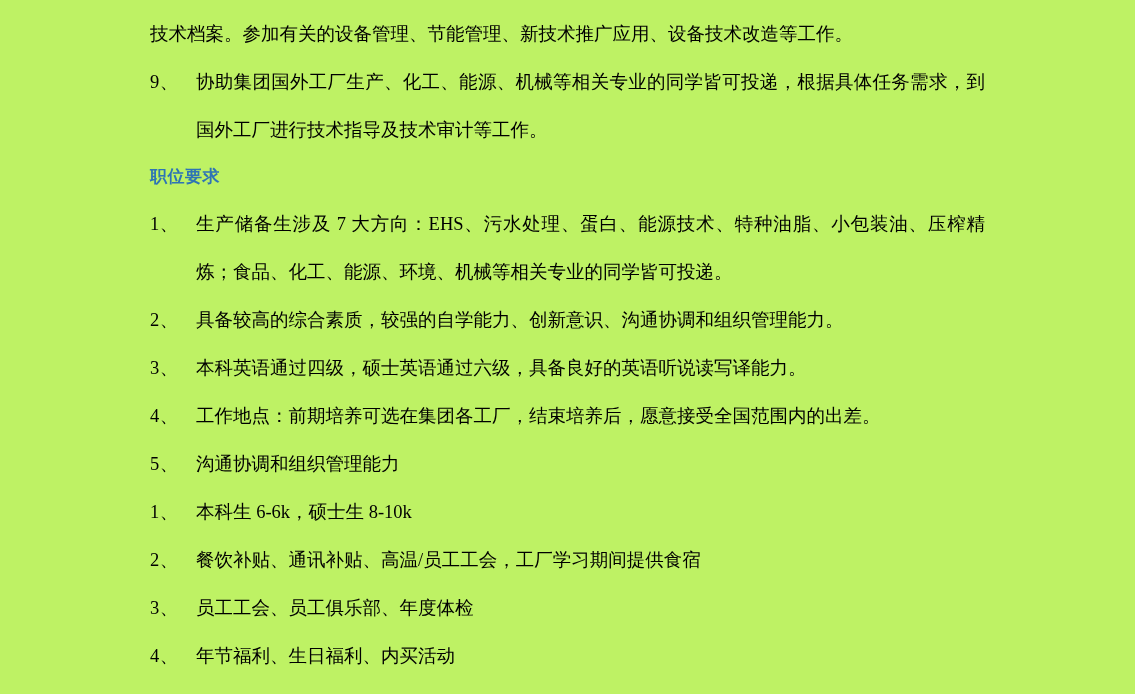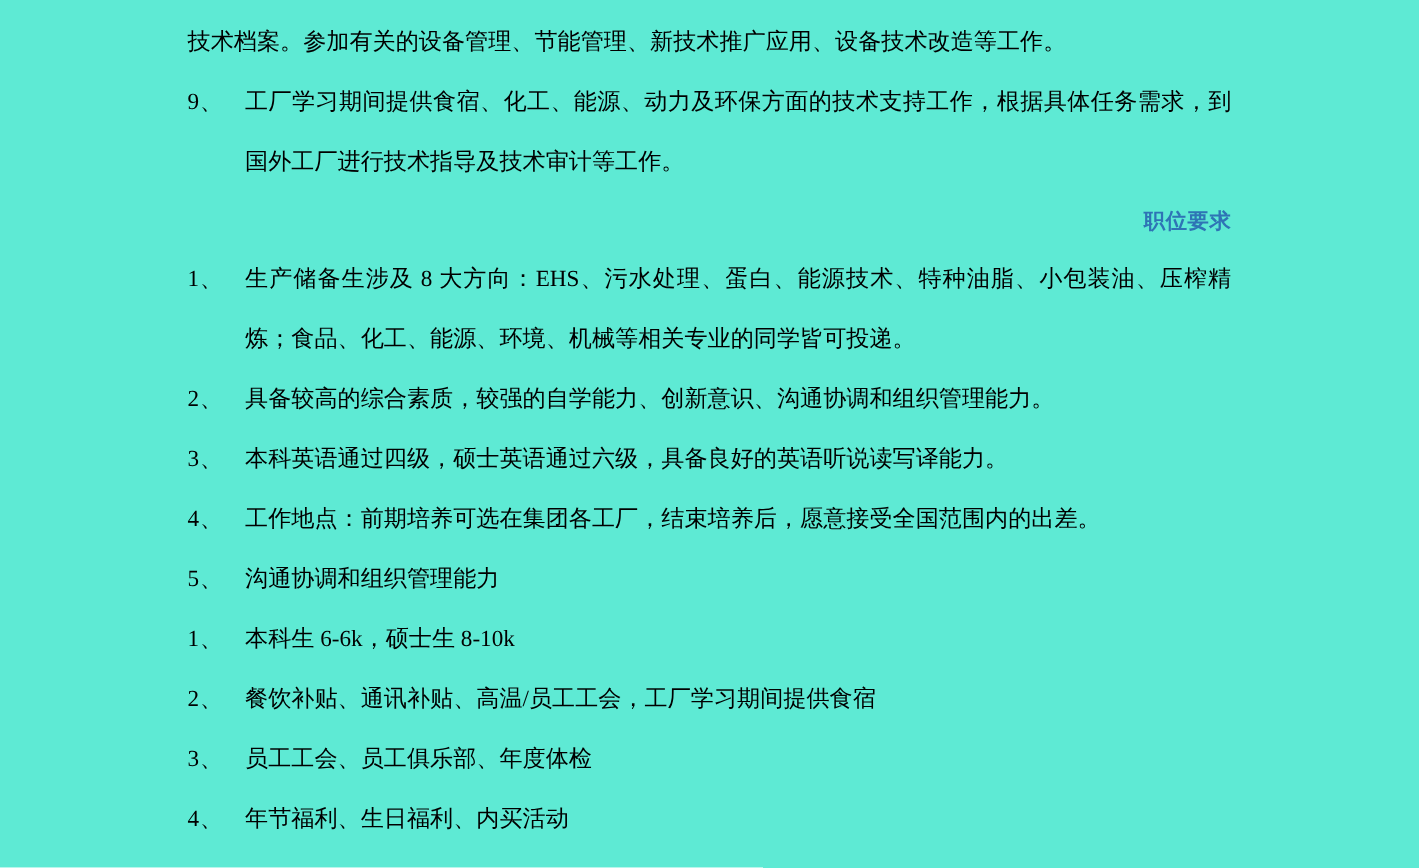--- a/index.html
+++ b/index.html
@@ -11,21 +11,21 @@
     width: 1135px;
     height: 694px;
     font-family: "Liberation Serif", "DejaVu Serif", serif;
     color: #000000;
     overflow: hidden;
   }
   .page {
     position: relative;
     width: 1135px;
     height: 694px;
-    background: #5eead4;
+    background: #bef264;
     box-sizing: border-box;
     padding: 10px 150px 0 150px;
   }
   .para {
     display: flex;
     align-items: flex-start;
     font-size: 18.5px;
     line-height: 48px;
     color: #000000;
   }
@@ -48,40 +48,39 @@
     text-justify: inter-ideograph;
     margin-left: 0;
   }
   .heading {
     font-size: 17px;
     line-height: 46px;
     color: #2e74b5;
     font-weight: bold;
     font-family: "Liberation Sans", "DejaVu Sans", sans-serif;
     letter-spacing: 0.5px;
-    text-align: right;
   }
 </style>
 </head>
 <body>
 
 <div class="page">
 
   <div class="cont">技术档案。参加有关的设备管理、节能管理、新技术推广应用、设备技术改造等工作。</div>
 
   <div class="para">
     <span class="marker">9、</span>
-    <span class="body">工厂学习期间提供食宿、化工、能源、动力及环保方面的技术支持工作，根据具体任务需求，到国外工厂进行技术指导及技术审计等工作。</span>
+    <span class="body">协助集团国外工厂生产、化工、能源、机械等相关专业的同学皆可投递，根据具体任务需求，到国外工厂进行技术指导及技术审计等工作。</span>
   </div>
 
   <div class="heading">职位要求</div>
 
   <div class="para">
     <span class="marker">1、</span>
-    <span class="body">生产储备生涉及 8 大方向：EHS、污水处理、蛋白、能源技术、特种油脂、小包装油、压榨精炼；食品、化工、能源、环境、机械等相关专业的同学皆可投递。</span>
+    <span class="body">生产储备生涉及 7 大方向：EHS、污水处理、蛋白、能源技术、特种油脂、小包装油、压榨精炼；食品、化工、能源、环境、机械等相关专业的同学皆可投递。</span>
   </div>
   <div class="para">
     <span class="marker">2、</span>
     <span class="body">具备较高的综合素质，较强的自学能力、创新意识、沟通协调和组织管理能力。</span>
   </div>
   <div class="para">
     <span class="marker">3、</span>
     <span class="body">本科英语通过四级，硕士英语通过六级，具备良好的英语听说读写译能力。</span>
   </div>
   <div class="para">

